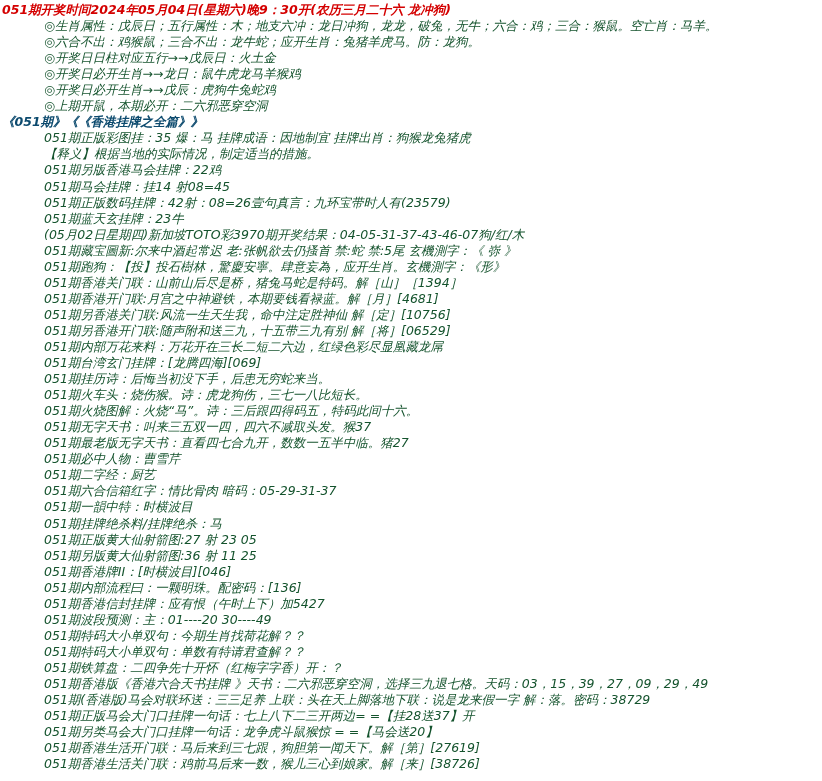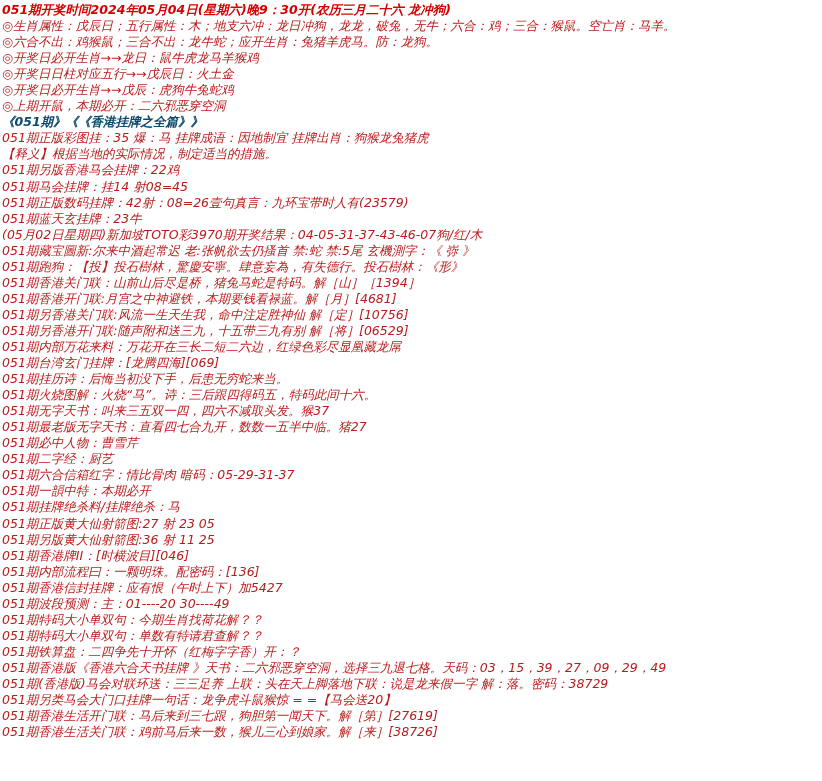--- a/index.html
+++ b/index.html
@@ -30,75 +30,78 @@
   .title-line {
     font-weight: bold;
     color: #d40000;
     font-size: 12.5px;
   }
   .section-title {
     color: #0c4a6e;
     font-weight: bold;
   }
   .plain {
-    color: #b91c1c;
+    color: #14532d;
+    margin-left: 42px;
   }
 </style>
 </head>
 <body>
 
 <div class="page">
 
   <div class="line title-line">051期开奖时间2024年05月04日(星期六)晚9：30开(农历三月二十六 龙冲狗)</div>
 
   <div>
     <div class="line plain">◎生肖属性：戊辰日；五行属性：木；地支六冲：龙日冲狗，龙龙，破兔，无牛；六合：鸡；三合：猴鼠。空亡肖：马羊。</div>
     <div class="line plain">◎六合不出：鸡猴鼠；三合不出：龙牛蛇；应开生肖：兔猪羊虎马。防：龙狗。</div>
+    <div class="line plain">◎开奖日日柱对应五行→→戊辰日：火土金</div>
     <div class="line plain">◎开奖日必开生肖→→龙日：鼠牛虎龙马羊猴鸡</div>
-    <div class="line plain">◎开奖日日柱对应五行→→戊辰日：火土金</div>
     <div class="line plain">◎开奖日必开生肖→→戊辰：虎狗牛兔蛇鸡</div>
     <div class="line plain">◎上期开鼠，本期必开：二六邪恶穿空洞</div>
   </div>
 
   <div class="line section-title">《051期》《《香港挂牌之全篇》》</div>
 
   <div>
     <div class="line plain">051期正版彩图挂：35 爆：马 挂牌成语：因地制宜 挂牌出肖：狗猴龙兔猪虎</div>
     <div class="line plain">【释义】根据当地的实际情况，制定适当的措施。</div>
     <div class="line plain">051期另版香港马会挂牌：22鸡</div>
     <div class="line plain">051期马会挂牌：挂14 射08=45</div>
     <div class="line plain">051期正版数码挂牌：42射：08=26壹句真言：九环宝带时人有(23579)</div>
     <div class="line plain">051期蓝天玄挂牌：23牛</div>
     <div class="line plain">(05月02日星期四)新加坡TOTO彩3970期开奖结果：04-05-31-37-43-46-07狗/红/木</div>
     <div class="line plain">051期藏宝圖新:尔来中酒起常迟 老:张帆欲去仍搔首 禁:蛇 禁:5尾 玄機測字：《 㟜 》</div>
-    <div class="line plain">051期跑狗：【投】投石樹林，驚慶安寧。肆意妄為，有失德行。投石樹林：《形》</div>
+    <div class="line plain">051期跑狗：【投】投石樹林，驚慶安寧。肆意妄為，应开生肖。玄機測字：《形》</div>
     <div class="line plain">051期香港关门联：山前山后尽是桥，猪兔马蛇是特码。解［山］［1394］</div>
     <div class="line plain">051期香港开门联:月宫之中神避铁，本期要钱看禄蓝。解［月］[4681]</div>
     <div class="line plain">051期另香港关门联:风流一生天生我，命中注定胜神仙 解［定］[10756]</div>
     <div class="line plain">051期另香港开门联:随声附和送三九，十五带三九有别 解［将］[06529]</div>
     <div class="line plain">051期内部万花来料：万花开在三长二短二六边，红绿色彩尽显凰藏龙屌</div>
     <div class="line plain">051期台湾玄门挂牌：[龙腾四海][069]</div>
     <div class="line plain">051期挂历诗：后悔当初没下手，后患无穷蛇来当。</div>
+    <div class="line plain">051期火车头：烧伤猴。诗：虎龙狗伤，三七一八比短长。</div>
     <div class="line plain">051期火烧图解：火烧“马”。诗：三后跟四得码五，特码此间十六。</div>
     <div class="line plain">051期无字天书：叫来三五双一四，四六不减取头发。猴37</div>
     <div class="line plain">051期最老版无字天书：直看四七合九开，数数一五半中临。猪27</div>
     <div class="line plain">051期必中人物：曹雪芹</div>
     <div class="line plain">051期二字经：厨艺</div>
     <div class="line plain">051期六合信箱红字：情比骨肉 暗码：05-29-31-37</div>
-    <div class="line plain">051期一韻中特：本期必开</div>
+    <div class="line plain">051期一韻中特：时横波目</div>
     <div class="line plain">051期挂牌绝杀料/挂牌绝杀：马</div>
     <div class="line plain">051期正版黄大仙射箭图:27 射 23 05</div>
     <div class="line plain">051期另版黄大仙射箭图:36 射 11 25</div>
     <div class="line plain">051期香港牌ⅠⅠ：[时横波目][046]</div>
     <div class="line plain">051期内部流程曰：一颗明珠。配密码：[136]</div>
     <div class="line plain">051期香港信封挂牌：应有恨（午时上下）加5427</div>
     <div class="line plain">051期波段预测：主：01----20 30----49</div>
     <div class="line plain">051期特码大小单双句：今期生肖找荷花解？？</div>
     <div class="line plain">051期特码大小单双句：单数有特请君查解？？</div>
     <div class="line plain">051期铁算盘：二四争先十开怀（红梅字字香）开：？</div>
     <div class="line plain">051期香港版《香港六合天书挂牌 》天书：二六邪恶穿空洞，选择三九退七格。天码：03，15，39，27，09，29，49</div>
     <div class="line plain">051期(香港版)马会对联环送：三三足养 上联：头在天上脚落地下联：说是龙来假一字 解：落。密码：38729</div>
+    <div class="line plain">051期正版马会大门口挂牌一句话：七上八下二三开两边= =【挂28送37】开</div>
     <div class="line plain">051期另类马会大门口挂牌一句话：龙争虎斗鼠猴惊 = =【马会送20】</div>
     <div class="line plain">051期香港生活开门联：马后来到三七跟，狗胆第一闻天下。解［第］[27619]</div>
     <div class="line plain">051期香港生活关门联：鸡前马后来一数，猴儿三心到娘家。解［来］[38726]</div>
   </div>
 
 </div>
 
 </body></html>

